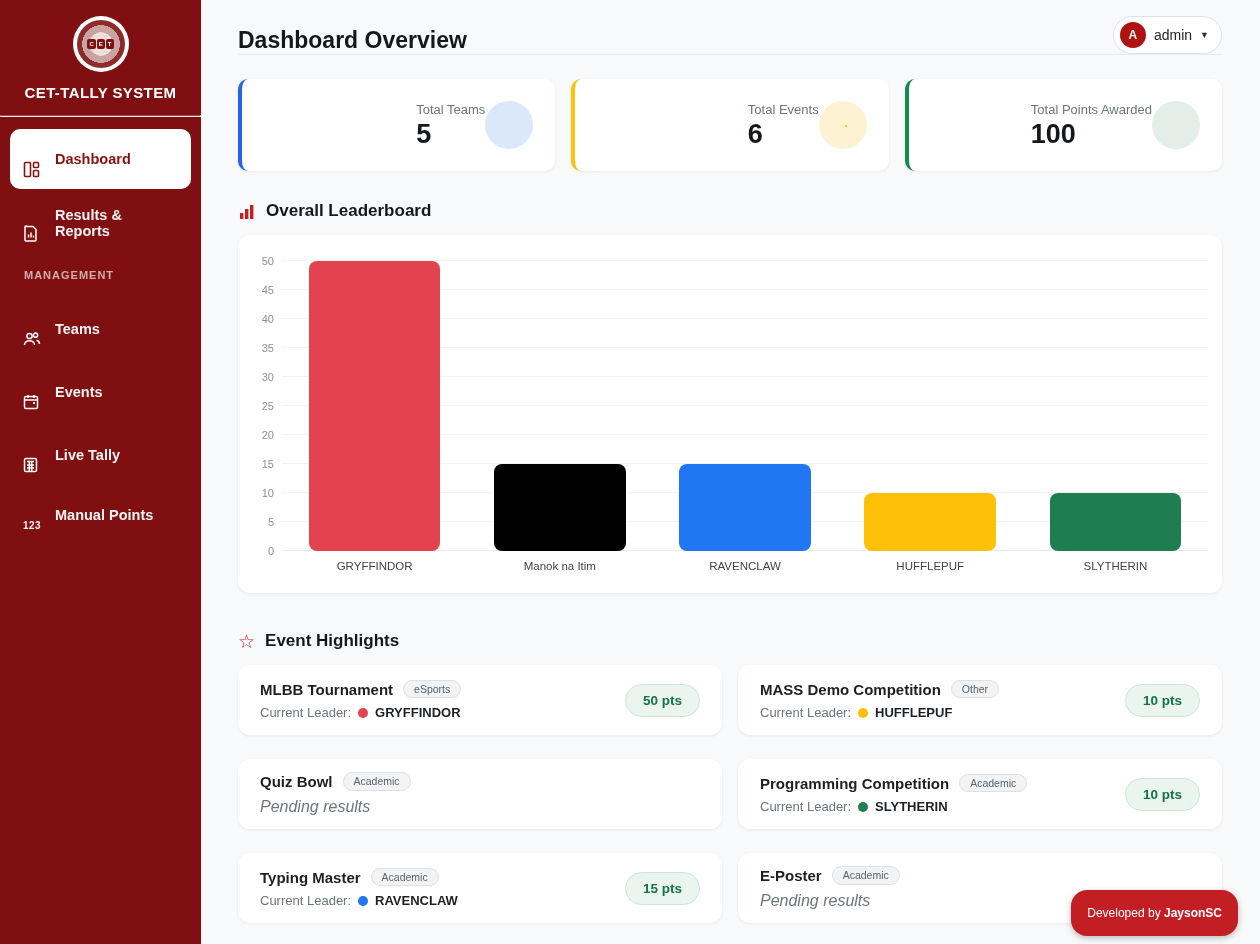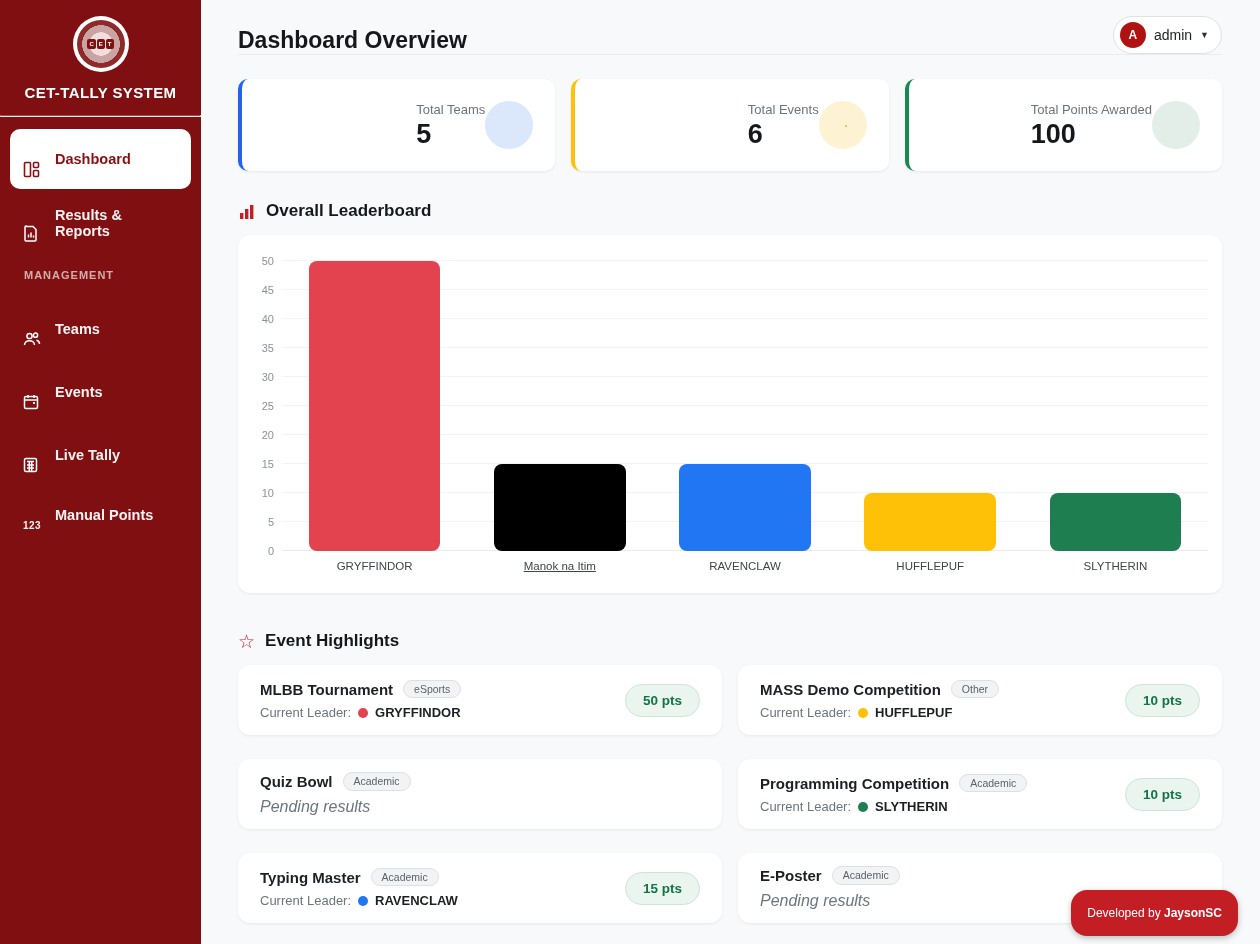--- a/index.html
+++ b/index.html
@@ -242,21 +242,21 @@
           <div class="gridline" style="bottom: 40%;"></div>
           <div class="gridline" style="bottom: 50%;"></div>
           <div class="gridline" style="bottom: 60%;"></div>
           <div class="gridline" style="bottom: 70%;"></div>
           <div class="gridline" style="bottom: 80%;"></div>
           <div class="gridline" style="bottom: 90%;"></div>
           <div class="gridline" style="bottom: 100%;"></div>
           <div class="bar" title="GRYFFINDOR: 50" style="left: calc(2.9%); width: 14.2%; height: 100%; background: rgb(227, 67, 79);"></div>
           <div class="x-label" style="left: 10%;">GRYFFINDOR</div>
           <div class="bar" title="Manok na Itim: 15" style="left: calc(22.9%); width: 14.2%; height: 30%; background: rgb(0, 0, 0);"></div>
-          <div class="x-label" style="left: 30%; text-decoration: underline;">Manok na Itim</div>
+          <div class="x-label" style="left: 30%;">Manok na Itim</div>
           <div class="bar" title="RAVENCLAW: 15" style="left: calc(42.9%); width: 14.2%; height: 30%; background: rgb(33, 118, 243);"></div>
           <div class="x-label" style="left: 50%;">RAVENCLAW</div>
           <div class="bar" title="HUFFLEPUF: 10" style="left: calc(62.9%); width: 14.2%; height: 20%; background: rgb(255, 193, 7);"></div>
           <div class="x-label" style="left: 70%;">HUFFLEPUF</div>
           <div class="bar" title="SLYTHERIN: 10" style="left: calc(82.9%); width: 14.2%; height: 20%; background: rgb(30, 126, 79);"></div>
           <div class="x-label" style="left: 90%;">SLYTHERIN</div>
         </div>
     </div>
   </div>
 

